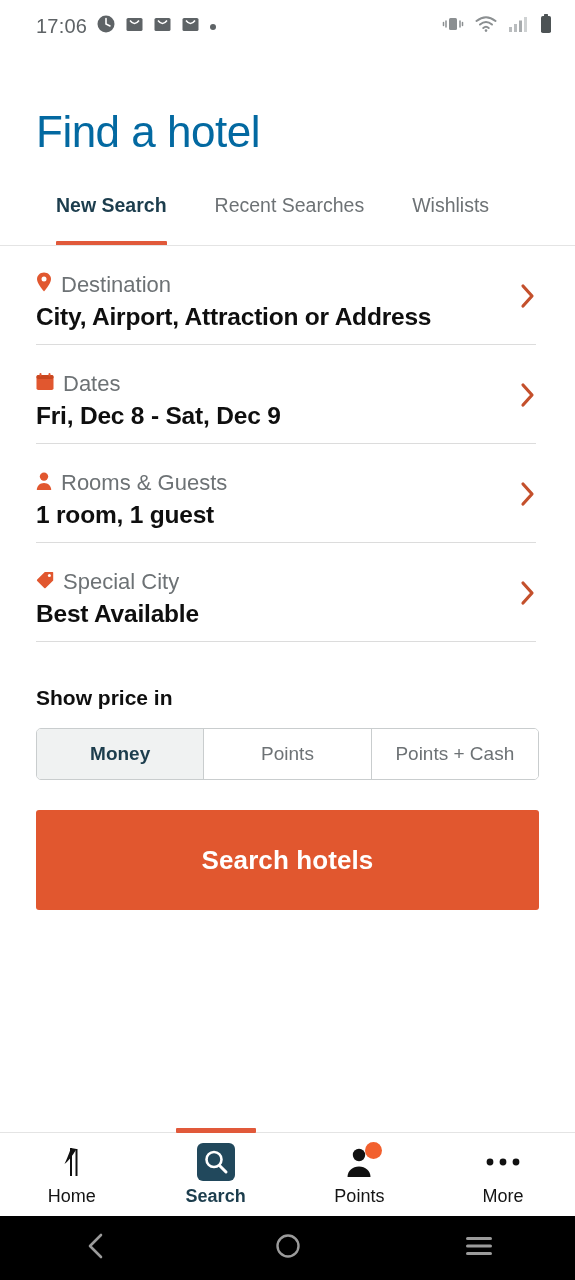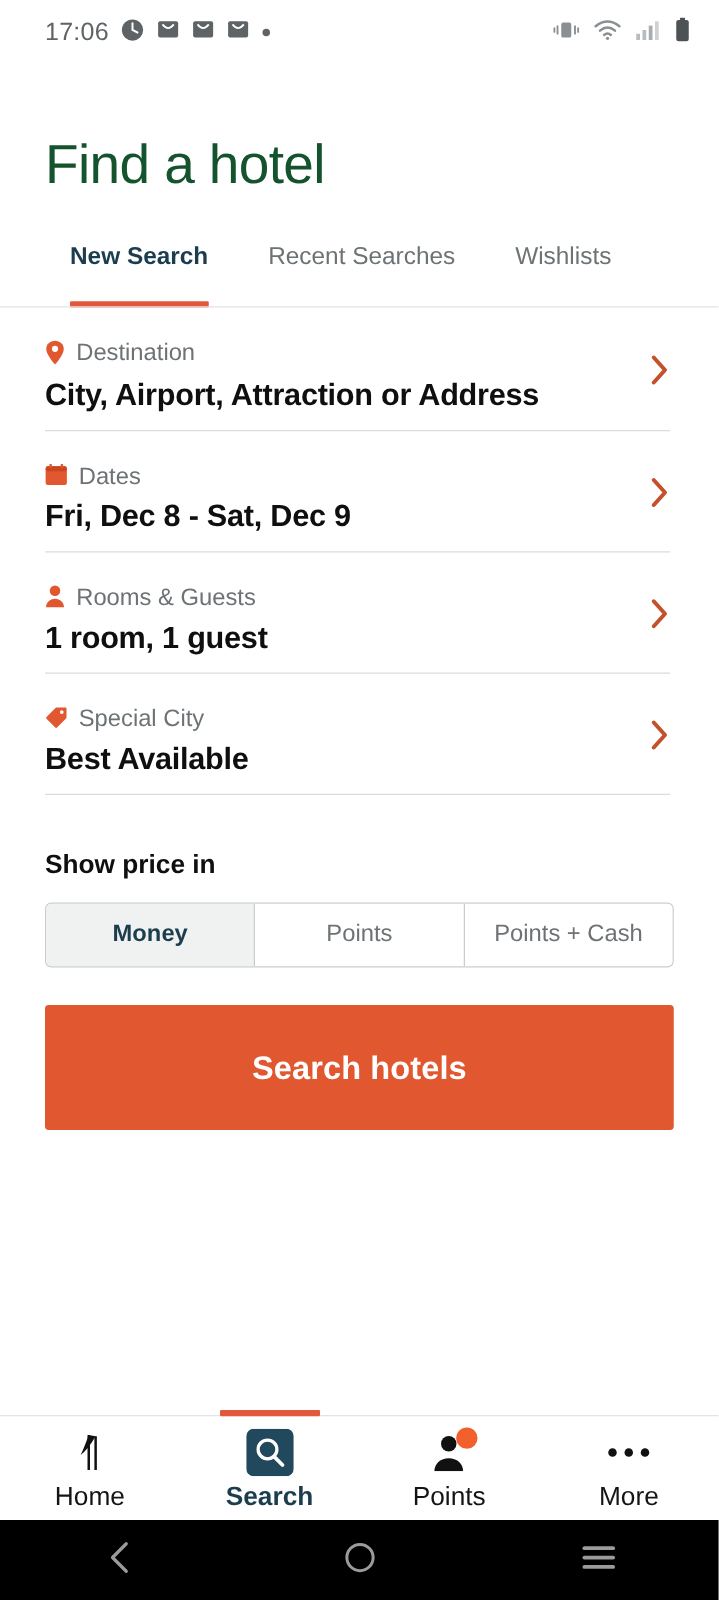--- a/index.html
+++ b/index.html
@@ -16,21 +16,21 @@
     height: 52px; display: flex; align-items: center;
     padding: 0 22px 0 36px; justify-content: space-between;
   }
   .sb-left { display: flex; align-items: center; gap: 9px; }
   .sb-time { font-size: 20px; color: #5e6366; letter-spacing: .2px; }
   .sb-right { display: flex; align-items: center; gap: 11px; }
   .ic { display: block; }
 
   
   .page-title {
-    font-size: 44px; font-weight: 400; color: #14532d;
+    font-size: 44px; font-weight: 400; color: #0369a1;
     padding: 58px 0 0 36px; letter-spacing: -.5px; line-height: 1;
   }
 
   
   .tabs {
     display: flex; align-items: flex-end; gap: 28px;
     padding: 40px 0 0 36px; position: relative;
   }
   .tabs::after {
     content: ""; position: absolute; left: 0; right: 0; bottom: 0;
@@ -48,22 +48,22 @@
 
   
   .form { padding: 0 36px; }
   .row { position: relative; padding: 26px 0 14px 0; }
   .row + .row { padding-top: 26px; }
   .row::after {
     content: ""; position: absolute; left: 0; right: 3px; bottom: 0;
     height: 1px; background: #dcdcdc;
   }
   .row-label {
-    display: flex; align-items: flex-start; gap: 9px;
-    font-size: 19px; color: #6d7275; margin-bottom: 5px;
+    display: flex; align-items: flex-end; gap: 9px;
+    font-size: 22px; color: #6d7275; margin-bottom: 5px;
   }
   .row-value {
     font-size: 24.5px; font-weight: bold; color: #0f0f0f;
     letter-spacing: -.2px;
   }
   .row-chev {
     position: absolute; right: 3px; top: 50%; transform: translateY(-50%);
     line-height: 0;
   }
 
@@ -98,21 +98,21 @@
   .bottombar {
     position: absolute; left: 0; right: 0; bottom: 64px; height: 84px;
     background: #fff; border-top: 1px solid #e4e4e4;
     display: flex; align-items: flex-start;
   }
   .bnav {
     flex: 1; display: flex; flex-direction: column; align-items: center;
     position: relative; padding-top: 10px; gap: 5px;
   }
   .bnav-ico { height: 38px; display: flex; align-items: center; justify-content: center; position: relative; }
-  .bnav-label { font-size: 21px; color: #141414; }
+  .bnav-label { font-size: 18px; color: #141414; }
   .bnav.active .bnav-label { color: #1c3d4d; font-weight: bold; }
   .bnav.active::before {
     content: ""; position: absolute; top: -5px; left: 50%;
     transform: translateX(-50%); width: 80px; height: 5px;
     background: #e1593a; border-radius: 1px;
   }
   .badge-dot {
     position: absolute; top: -1px; right: -10px;
     width: 17px; height: 17px; border-radius: 50%; background: #f2602e;
   }

